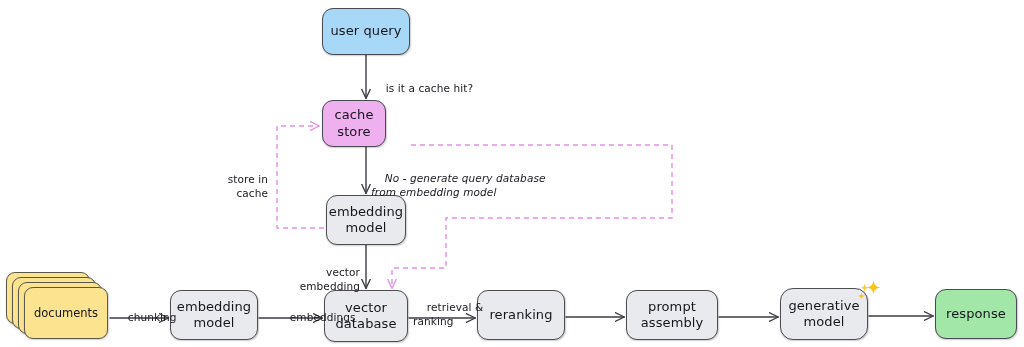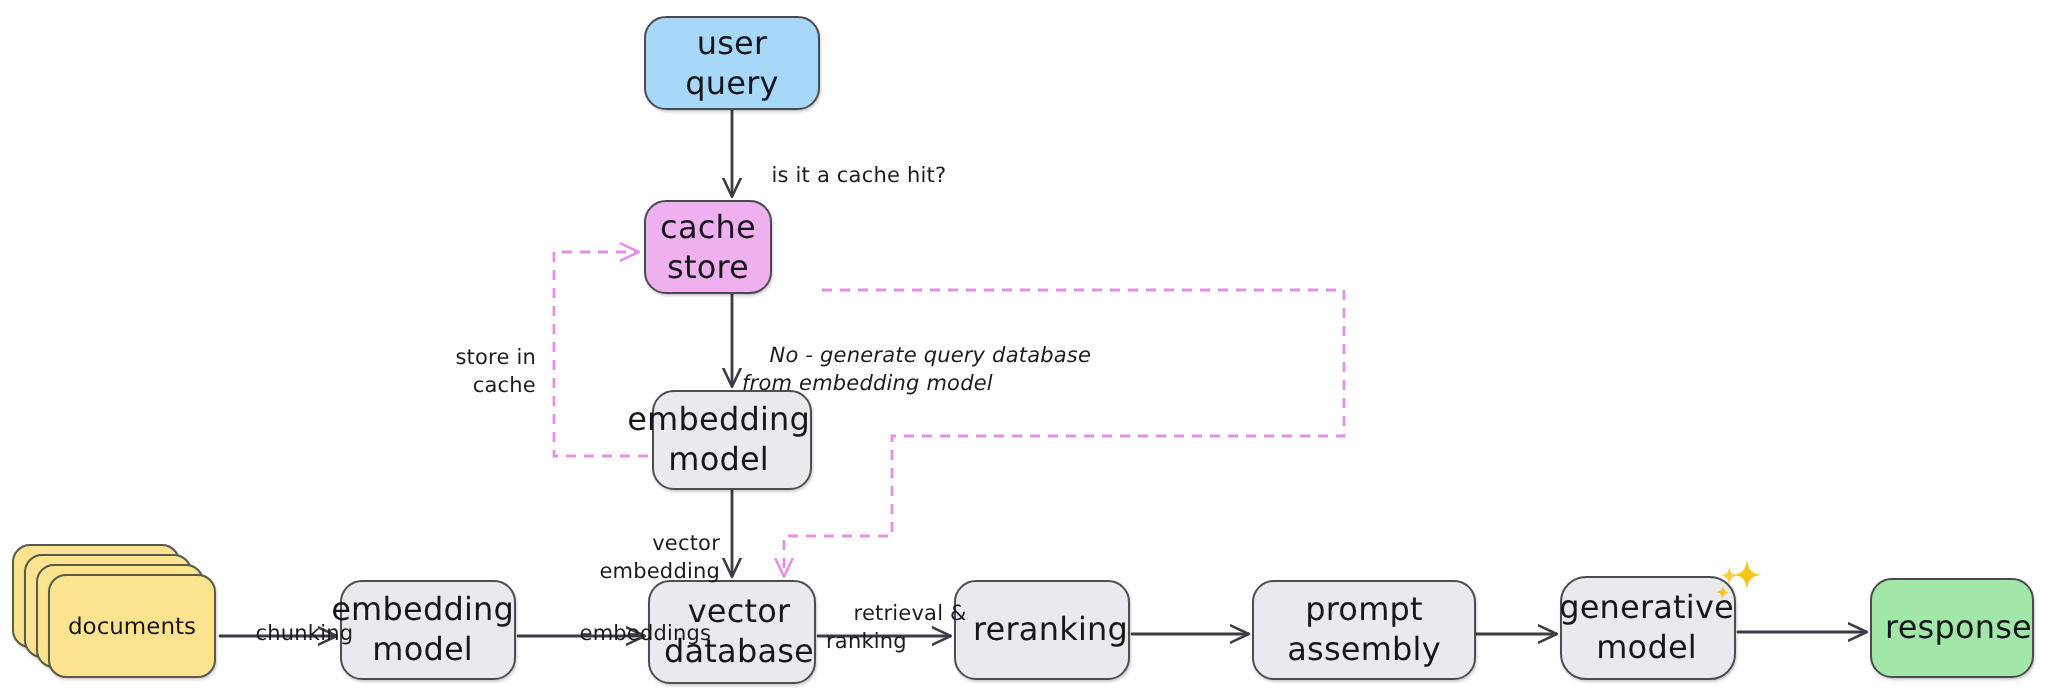--- a/index.html
+++ b/index.html
@@ -25,23 +25,23 @@
   }
 
   
   .node {
     position: absolute;
     box-sizing: border-box;
     border: 1.6px solid #4a4a4a;
     border-radius: 11px;
     display: flex;
     align-items: center;
-    justify-content: flex-end;
+    justify-content: center;
     text-align: center;
-    font-size: 16px;
+    font-size: 13px;
     line-height: 1.25;
     color: #16161d;
     letter-spacing: 0.1px;
     box-shadow: 0.5px 1px 1.5px rgba(0,0,0,0.20);
   }
   .node-grey  { background: #e8eaed; border-color: #4d4d52; }
   .node-blue  { background: #a8d8f8; border-color: #4a4a52; }
   .node-pink  { background: #eeb0ee; border-color: #4a4a52; }
   .node-green { background: #a2e6a8; border-color: #4a4a52; }
 
@@ -166,21 +166,21 @@
 
   <div class="node node-grey" style="left:324px; top:290px; width:84px; height:52px; white-space:pre-line;">
     <span>vector
 database</span>
   </div>
 
   <div class="node node-grey" style="left:477px; top:290px; width:88px; height:50px;">
     <span>reranking</span>
   </div>
 
-  <div class="node node-grey" style="left:626px; top:290px; width:112px; height:50px;">
+  <div class="node node-grey" style="left:626px; top:290px; width:92px; height:50px;">
     <span>prompt assembly</span>
   </div>
 
   <div class="node node-grey" style="left:780px; top:288px; width:88px; height:52px; white-space:pre-line;border-radius:13px;">
     <span>generative
 model</span>
   </div>
 
   <svg id="sparkles" viewBox="0 0 34 30" xmlns="http://www.w3.org/2000/svg">
     <path d="M21.5,1 C22.3,6.2 23.6,7.6 28.6,8.4 C23.6,9.2 22.3,10.6 21.5,15.8 C20.7,10.6 19.4,9.2 14.4,8.4 C19.4,7.6 20.7,6.2 21.5,1 Z" fill="#f5c518"></path>

